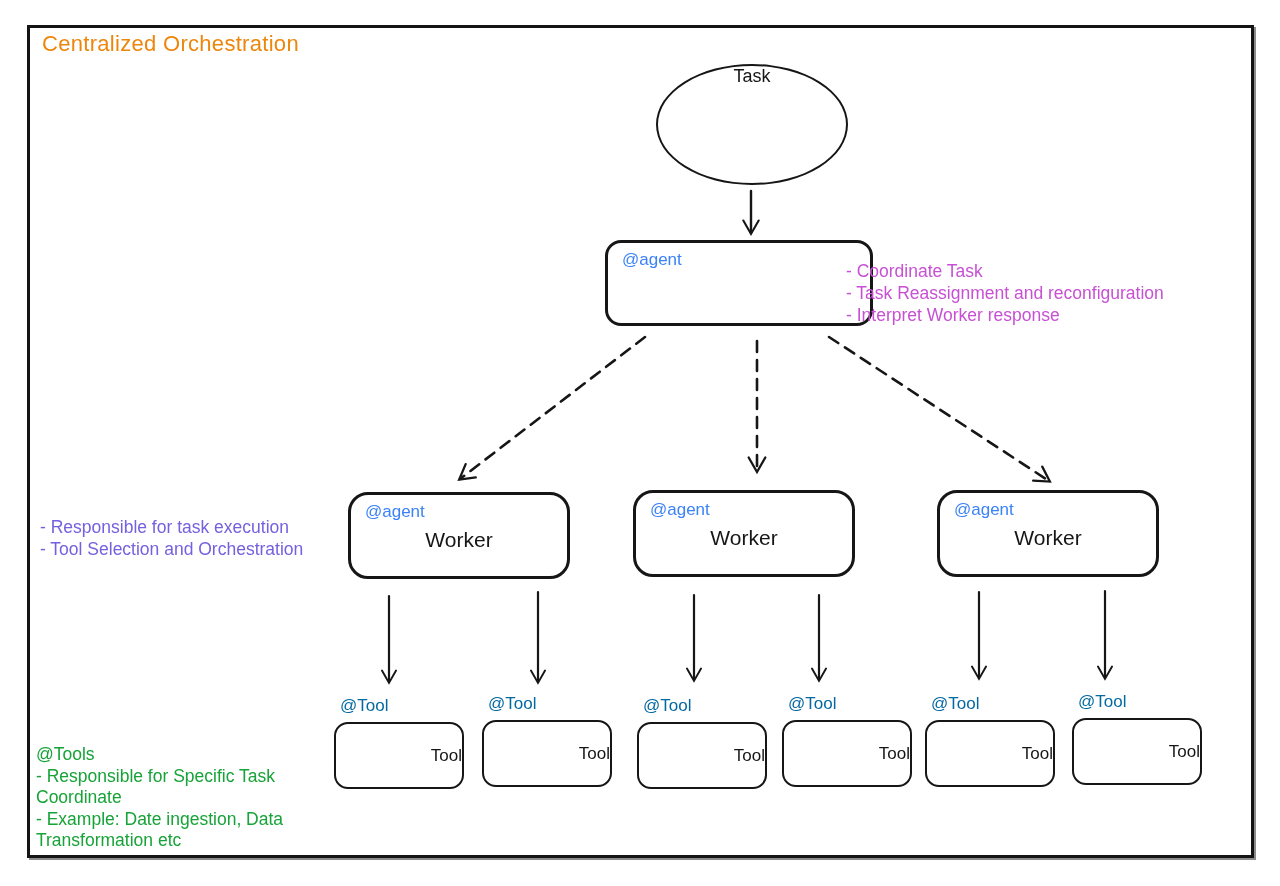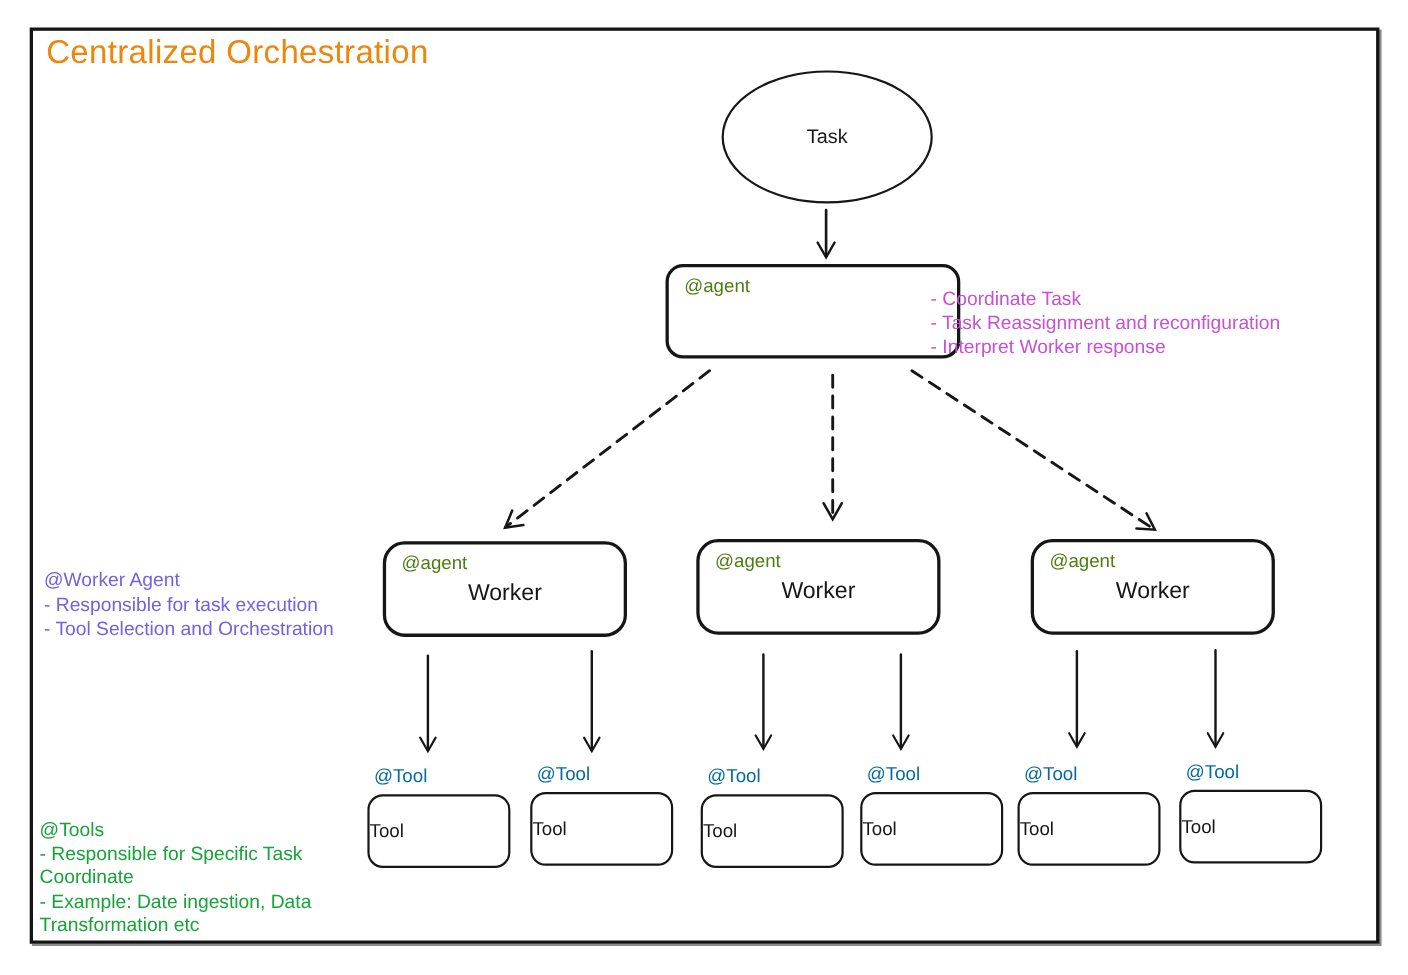--- a/index.html
+++ b/index.html
@@ -16,51 +16,51 @@
     position: absolute;
     left: 27px; top: 25px;
     width: 1221px; height: 827px;
     border: 3px solid #141414;
     box-shadow: 2px 2px 0 rgba(0,0,0,0.45);
     background: transparent;
   }
   .title {
     position: absolute;
     left: 42px; top: 31px;
-    font-size: 30px;
+    font-size: 22px;
     font-weight: 400;
     color: #ED860C;
     letter-spacing: 0.3px;
     white-space: nowrap;
   }
   .arrows { position: absolute; left: 0; top: 0; width: 1280px; height: 886px; pointer-events: none; }
 
   .node { position: absolute; background: #ffffff; box-sizing: border-box; }
   .task-ellipse {
     left: 656px; top: 64px; width: 192px; height: 121px;
     border: 2.5px solid #161616;
     border-radius: 50%;
-    display: flex; align-items: center; justify-content: center;
+    display: flex; justify-content: center;
     font-size: 18px;
   }
   .agent-box {
     border: 3px solid #161616;
     border-radius: 18px;
   }
   .master-box { left: 605px; top: 240px; width: 268px; height: 86px; border-radius: 16px; }
   .worker-box { width: 222px; height: 87px; border-radius: 20px; }
   .worker-1 { left: 348px; top: 492px; }
   .worker-2 { left: 633px; top: 490px; }
   .worker-3 { left: 937px; top: 490px; }
 
   .agent-tag {
     position: absolute;
     left: 14px; top: 7px;
     font-size: 17px;
-    color: #4d7c0f;
+    color: #3b82f6;
   }
   .node-label {
     position: absolute;
     left: 0; right: 0; top: 50%;
     transform: translateY(-34%);
     text-align: center;
   }
   .master-box .node-label { font-size: 25px; }
   .worker-box .node-label { font-size: 21px; }
 
@@ -71,21 +71,21 @@
     padding-left: 6px;
     margin-bottom: 6px;
     white-space: nowrap;
   }
   .tool-box {
     width: 130px; height: 67px;
     border: 2.5px solid #161616;
     border-radius: 14px;
     background: #fff;
     box-sizing: border-box;
-    display: flex; align-items: center; justify-content: flex-start;
+    display: flex; align-items: center; justify-content: flex-end;
     font-size: 17px;
   }
   .tool-1 { left: 334px; top: 696px; }
   .tool-2 { left: 482px; top: 694px; }
   .tool-3 { left: 637px; top: 696px; }
   .tool-4 { left: 782px; top: 694px; }
   .tool-5 { left: 925px; top: 694px; }
   .tool-6 { left: 1072px; top: 692px; }
 
   .notes { position: absolute; font-size: 17.5px; line-height: 22px; white-space: nowrap; }
@@ -143,21 +143,20 @@
   <div class="node agent-box worker-box worker-2">
     <span class="agent-tag">@agent</span>
     <span class="node-label">Worker</span>
   </div>
   <div class="node agent-box worker-box worker-3">
     <span class="agent-tag">@agent</span>
     <span class="node-label">Worker</span>
   </div>
 
   <div class="notes worker-notes">
-    <div>@Worker Agent</div>
     <div>- Responsible for task execution</div>
     <div>- Tool Selection and Orchestration</div>
   </div>
 
   <div class="tool-unit tool-1">
     <div class="tool-tag">@Tool</div>
     <div class="tool-box">
       <span>Tool</span>
     </div>
   </div>

